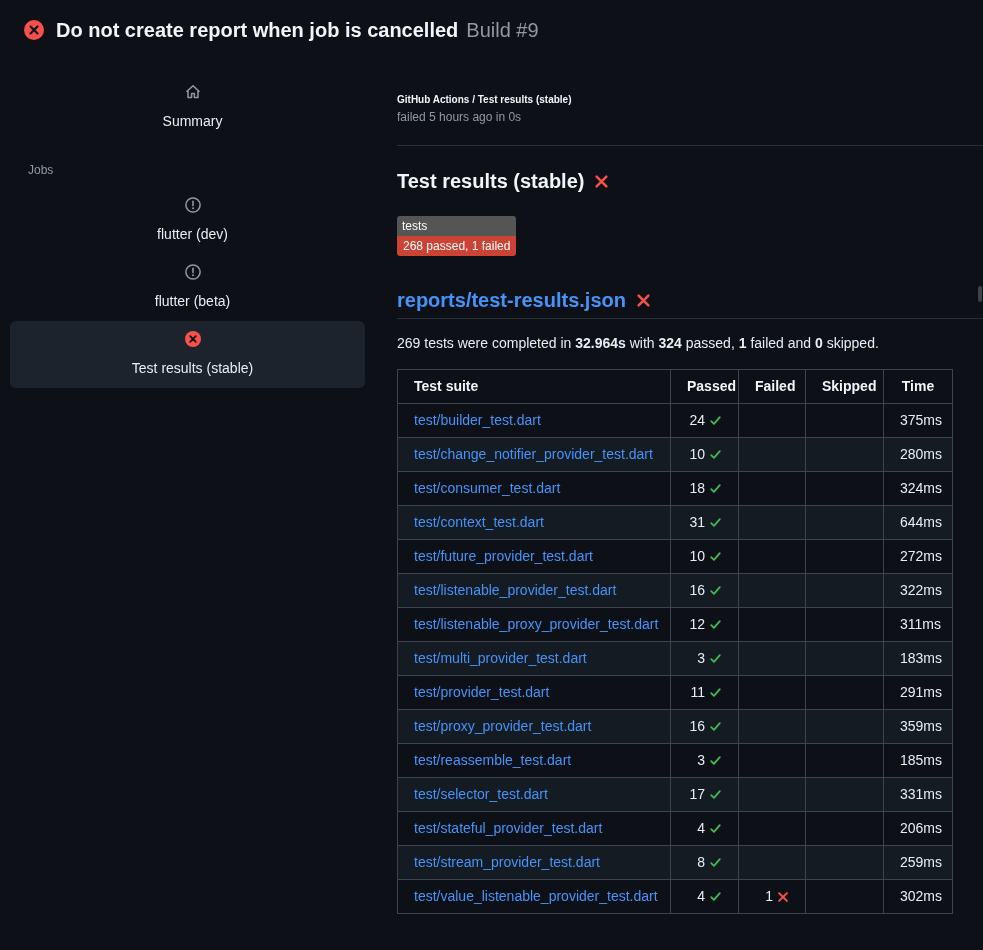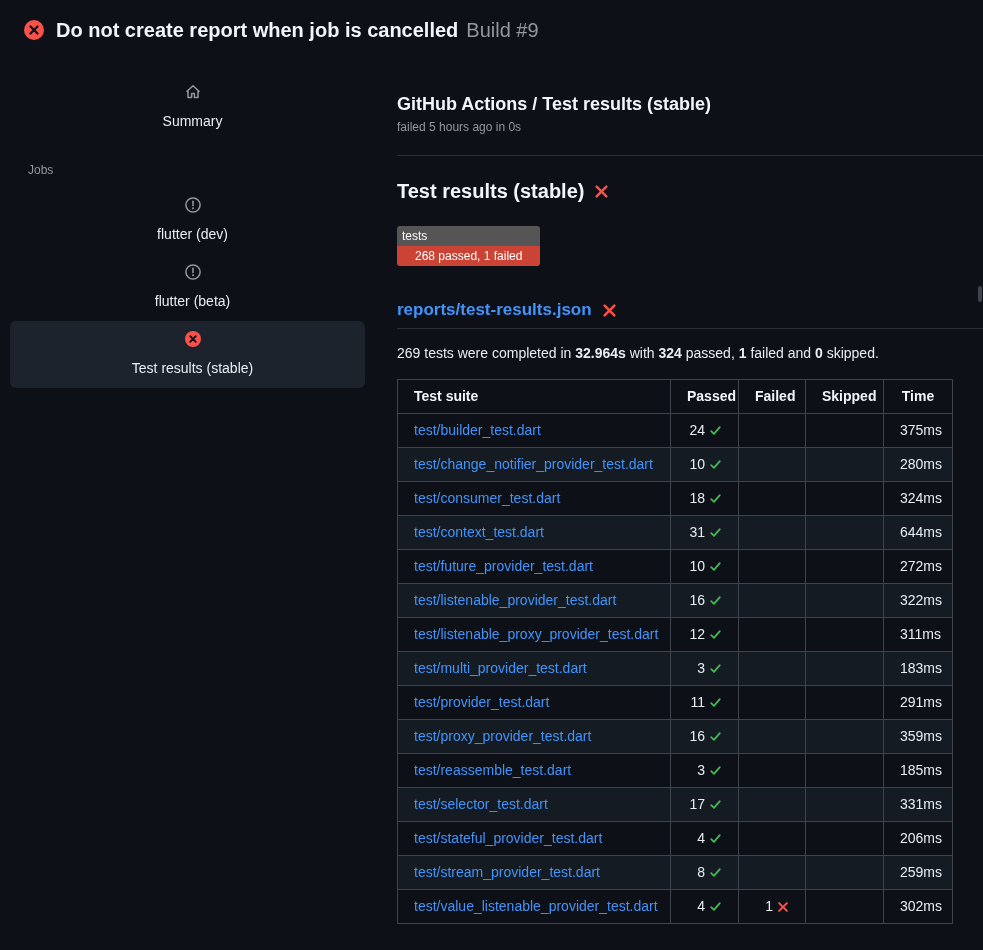--- a/index.html
+++ b/index.html
@@ -21,37 +21,37 @@
   .sidebar-item {
     display: flex; align-items: center; gap: 11px;
     margin: 0 10px; padding: 10px 8px 10px 18px;
     border-radius: 6px; cursor: pointer; line-height: 20px; flex-direction: column;
   }
   .sidebar-item.selected { background: #1c232c; }
   .job-icon { width: 16px; height: 16px; display: inline-flex; flex: none; }
   .jobs-heading { color: #9198a1; font-size: 12px; margin: 22px 0 10px; padding-left: 28px; }
   main { flex: 1; min-width: 0; padding: 0 31px 12px 22px; }
   
-  .breadcrumb { margin-top: 38px; font-weight: 700; font-size: 18px; color: #f0f6fc; }
+  .breadcrumb { margin-top: 38px; font-weight: 700; font-size: 10px; color: #f0f6fc; }
   .status-line { margin-top: 5px; font-size: 12px; color: #9198a1; }
   .divider { border: none; border-top: 1px solid #2a3038; margin: 21px -31px 0 0; }
   .section-title {
     display: flex; align-items: center; gap: 10px;
     margin: 22px 0 0; font-size: 20px; font-weight: 700; color: #f0f6fc; line-height: 26px;
   }
   .xmark { display: inline-flex; }
   .badge-row { margin-top: 22px; }
   .badge { display: inline-flex; font-size: 12px; line-height: 12px; border-radius: 3px; overflow: hidden; flex-direction: column; }
   .badge .k { background: var(--badge-k, #555555); color: #ffffff; padding: 4px 5px; }
-  .badge .v { background: var(--badge-v, #cb4335); color: #ffffff; padding: 4px 18px; }
+  .badge .v { background: var(--badge-v, #cb4335); color: #ffffff; padding: 4px 6px; }
   .report-heading {
     display: flex; align-items: center; gap: 10px;
     margin: 32px -31px 0 0; padding-bottom: 6px;
     border-bottom: 1px solid #2a3038;
-    font-size: 17px; font-weight: 700; line-height: 24px;
+    font-size: 20px; font-weight: 700; line-height: 24px;
   }
   .report-heading a { color: var(--link, #4493f8); text-decoration: none; cursor: pointer; }
   .summary-line { margin: 16px 0 0; line-height: 17px; }
   .summary-line b { font-weight: 700; }
   
   table { margin-top: 17px; border-collapse: collapse; width: 555px; table-layout: fixed; font-size: 14px; }
   col.c-suite { width: 273px; } col.c-passed { width: 68px; } col.c-failed { width: 67px; }
   col.c-skipped { width: 78px; } col.c-time { width: 69px; }
   th, td { border: 1px solid #3d444d; padding: 8px 16px; line-height: 17px; height: 34px; }
   th { font-weight: 700; text-align: left; color: #f0f6fc; }

